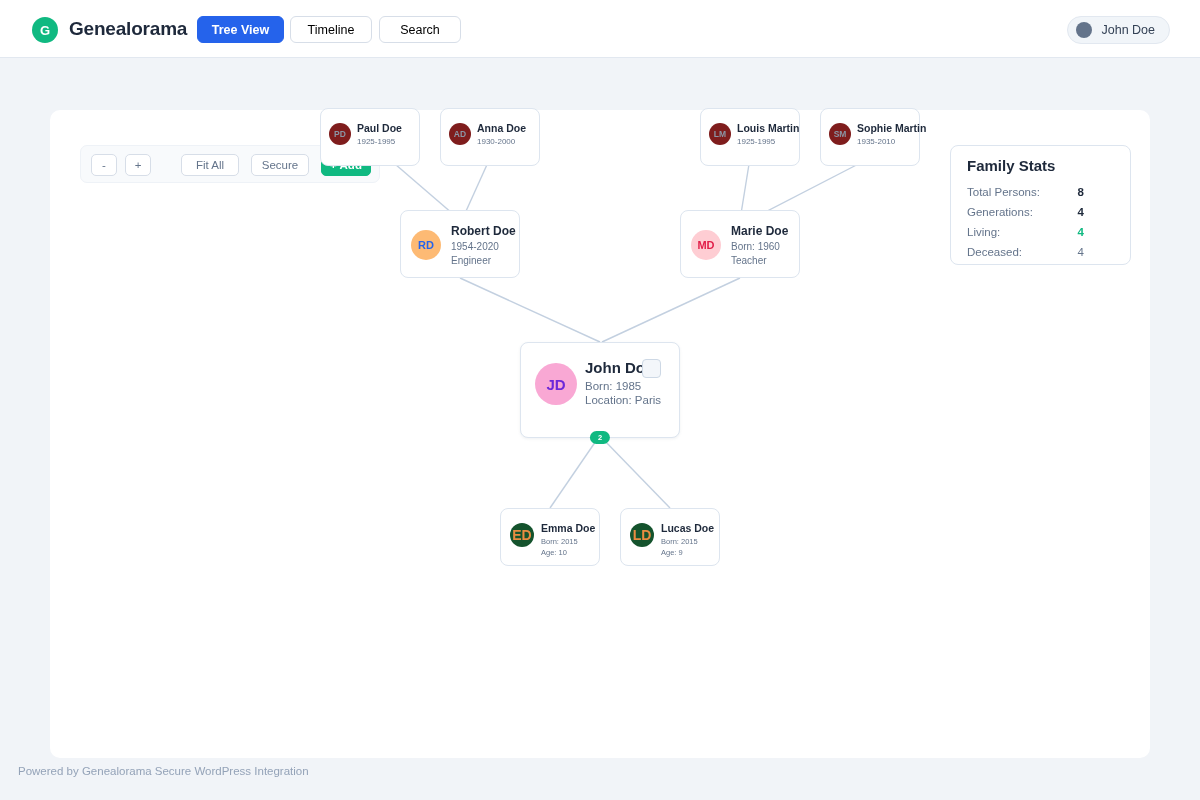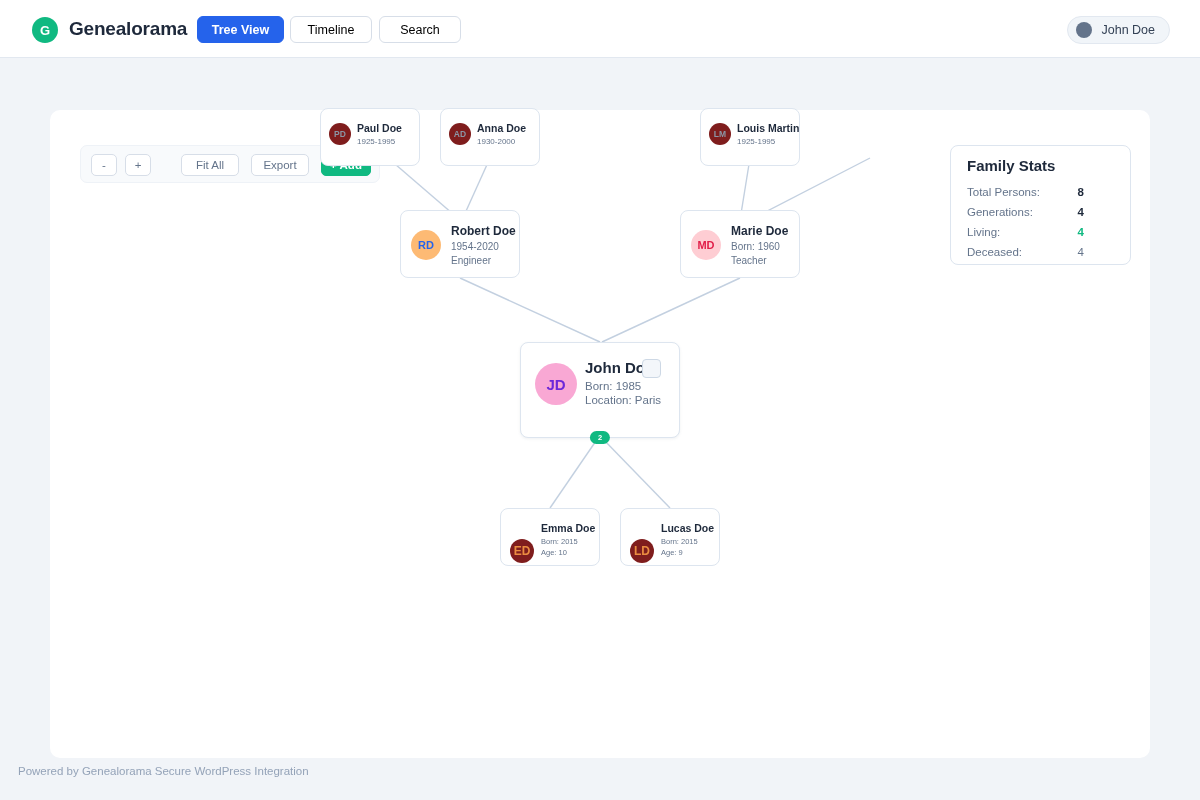--- a/index.html
+++ b/index.html
@@ -143,21 +143,21 @@
   }
   .child-badge {
     position: absolute; left: 50%; bottom: -7px; transform: translateX(-50%);
     background: #10b981; color: #ffffff;
     font-size: 7.5px; font-weight: bold;
     padding: 2px 8px; border-radius: 7px;
   }
 
   
   .g0 { width: 100px; height: 58px; }
-  .g0 .av { left: 9px; top: 14px; width: 24px; height: 24px; background: #7f1d1d; color: #ea8c41; font-size: 12px; margin-top: 16px; }
+  .g0 .av { left: 9px; top: 14px; width: 24px; height: 24px; background: #14532d; color: #ea8c41; font-size: 14px; }
   .g0 .nm { left: 40px; top: 13px; font-size: 10.5px; }
   .g0 .ln { left: 40px; top: 28px; font-size: 7.5px; }
   .g0 .ln2 { top: 39px; }
 
   
   .stats {
     position: absolute; left: 900px; top: 35px;
     width: 181px; height: 120px;
     background: #ffffff;
     border: 1px solid #dde5ef;
@@ -206,21 +206,21 @@
     <line x1="410" y1="168" x2="550" y2="232"></line>
     <line x1="690" y1="168" x2="552" y2="232"></line>
     <line x1="548" y1="328" x2="500" y2="398"></line>
     <line x1="552" y1="328" x2="620" y2="398"></line>
   </svg>
 
   <div class="toolbar">
     <div class="tb-btn tb-zoom-out">-</div>
     <div class="tb-btn tb-zoom-in">+</div>
     <div class="tb-btn tb-fit">Fit All</div>
-    <div class="tb-btn tb-export">Export</div>
+    <div class="tb-btn tb-export">Secure</div>
     <div class="tb-btn tb-add">+ Add</div>
   </div>
 
   <div class="node g3" style="left:270px; top:-2px;">
     <div class="av">PD</div>
     <div class="nm">Paul Doe</div>
     <div class="ln">1925-1995</div>
   </div>
 
   <div class="node g3" style="left:390px; top:-2px;">
@@ -228,20 +228,25 @@
     <div class="nm">Anna Doe</div>
     <div class="ln">1930-2000</div>
   </div>
 
   <div class="node g3" style="left:650px; top:-2px;">
     <div class="av">LM</div>
     <div class="nm">Louis Martin</div>
     <div class="ln">1925-1995</div>
   </div>
 
+  <div class="node g3" style="left:770px; top:-2px;">
+    <div class="av">SM</div>
+    <div class="nm">Sophie Martin</div>
+    <div class="ln">1935-2010</div>
+  </div>
 
   <div class="node g2" style="left:350px; top:100px;">
     <div class="av" style="background:#fdba74; color:#2563eb;">RD</div>
     <div class="nm">Robert Doe</div>
     <div class="ln">1954-2020</div>
     <div class="ln ln2">Engineer</div>
   </div>
 
   <div class="node g2" style="left:630px; top:100px;">
     <div class="av" style="background:#fecdd3; color:#e11d48;">MD</div>

